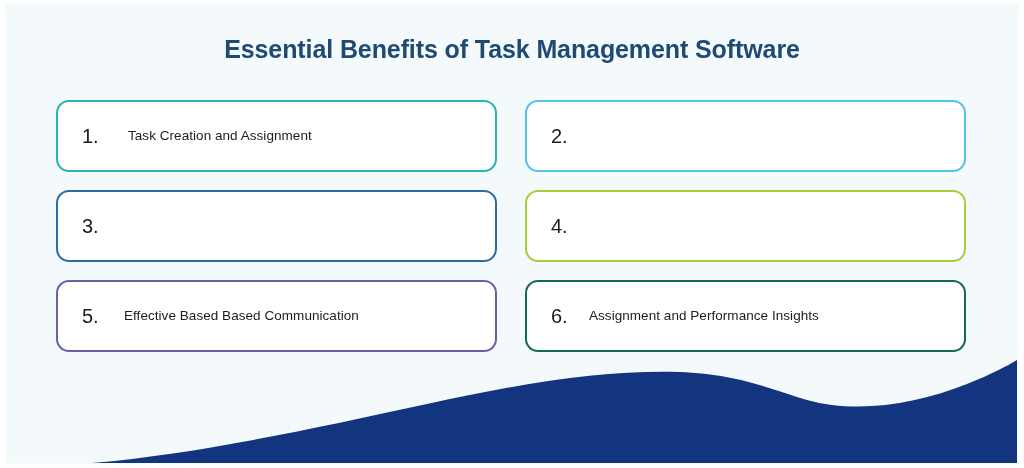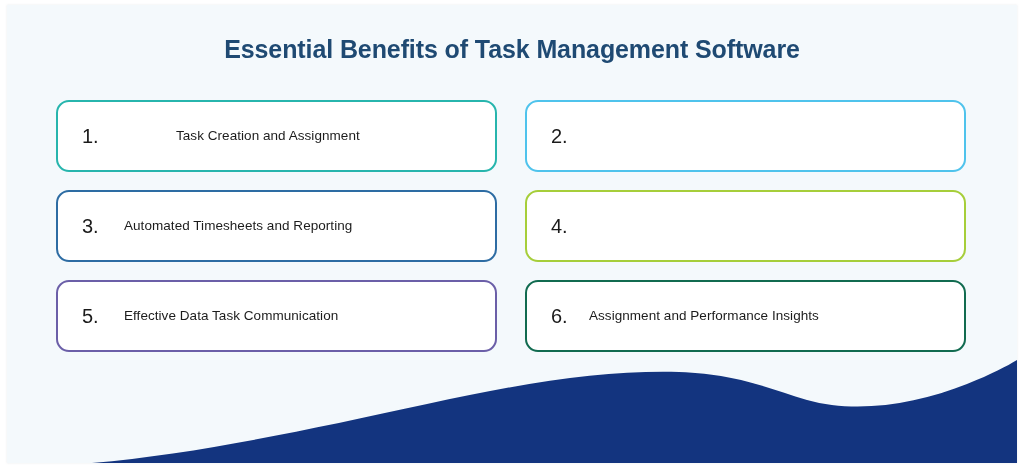--- a/index.html
+++ b/index.html
@@ -96,21 +96,21 @@
   .card.c2 { border-color: #4fc3ec; }
   .card.c3 { border-color: #2d6ca3; }
   .card.c4 { border-color: #a6ce3a; }
   .card.c5 { border-color: #6b5fa8; }
   .card.c6 { border-color: #116b50; }
 
   
   .card.c2 .card-number,
   .card.c4 .card-number,
   .card.c6 .card-number { width: 38px; }
-  .card.c1 .card-label { padding-left: 6px; margin-left: 48px; }
+  .card.c1 .card-label { padding-left: 6px; }
   .card.c3 .card-label { padding-left: 2px; }
   .card.c5 .card-label { padding-left: 2px; }
   .card.c4 .card-label { padding-left: 6px; }
 
   
   #wave {
     position: absolute;
     left: 0;
     bottom: 0;
     width: 1010px;
@@ -132,30 +132,29 @@
         <span class="card-number">1.</span>
         <span class="card-label">Task Creation and Assignment</span>
       </div>
 
       <div class="card c2" style="border-color: rgb(79, 195, 236);">
         <span class="card-number">2.</span>
       </div>
 
       <div class="card c3" style="border-color: rgb(45, 108, 163);">
         <span class="card-number">3.</span>
-        <span class="card-label">Automated Timesheets and Reporting</span>
       </div>
 
       <div class="card c4" style="border-color: rgb(166, 206, 58);">
         <span class="card-number">4.</span>
       </div>
 
       <div class="card c5" style="border-color: rgb(107, 95, 168);">
         <span class="card-number">5.</span>
-        <span class="card-label">Effective Data Task Communication</span>
+        <span class="card-label">Effective Based Based Communication</span>
       </div>
 
       <div class="card c6" style="border-color: rgb(17, 107, 80);">
         <span class="card-number">6.</span>
         <span class="card-label">Assignment and Performance Insights</span>
       </div>
 
     </div>
 
     <svg id="wave" viewBox="0 0 1010 115" preserveAspectRatio="none">

